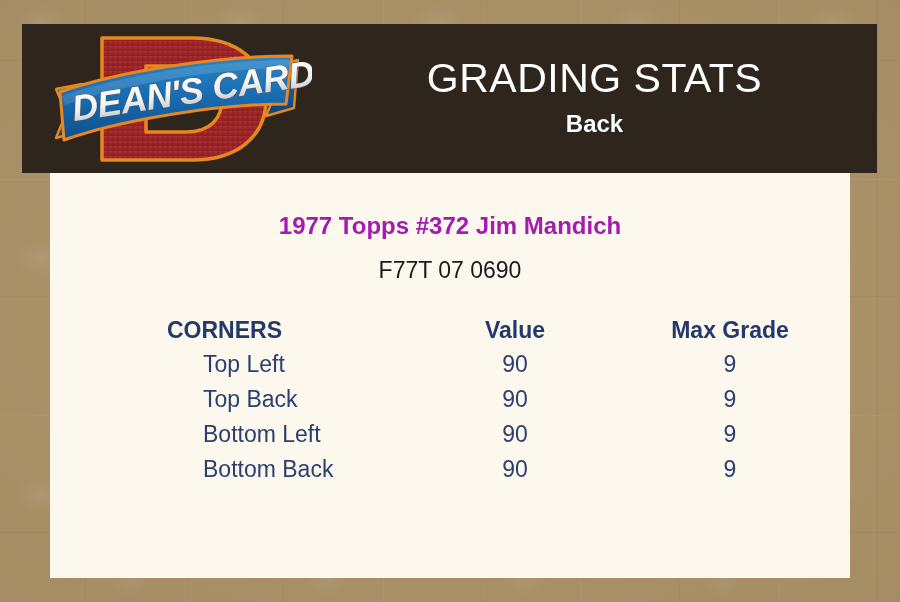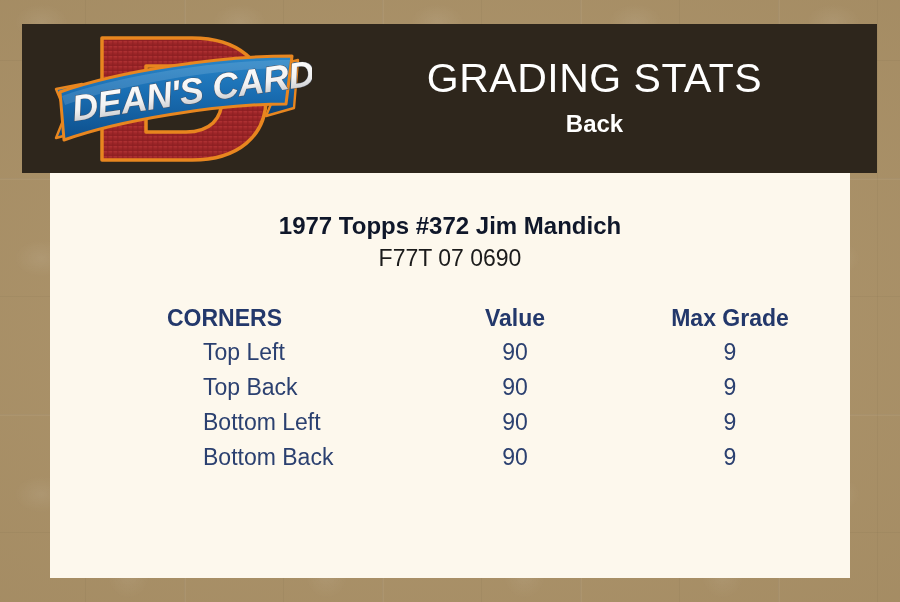--- a/index.html
+++ b/index.html
@@ -113,34 +113,34 @@
     position: absolute;
     left: 50px;
     top: 173px;
     width: 800px;
     height: 405px;
     background: #fdf8ed;
   }
 
   #card-title {
     text-align: center;
-    color: #0f172a;
+    color: #a21caf;
     font-size: 24px;
     font-weight: bold;
     line-height: 30px;
     margin-top: 38px;
     white-space: nowrap;
   }
   #card-id {
     text-align: center;
     color: #1b1b1b;
     font-size: 23px;
     font-weight: 400;
     line-height: 30px;
-    margin-top: 2px;
+    margin-top: 14px;
     white-space: nowrap;
   }
 
   
   #stats-table {
     margin: 28px 0 0 0;
     width: 800px;
     border-collapse: collapse;
     color: #23386b;
   }

